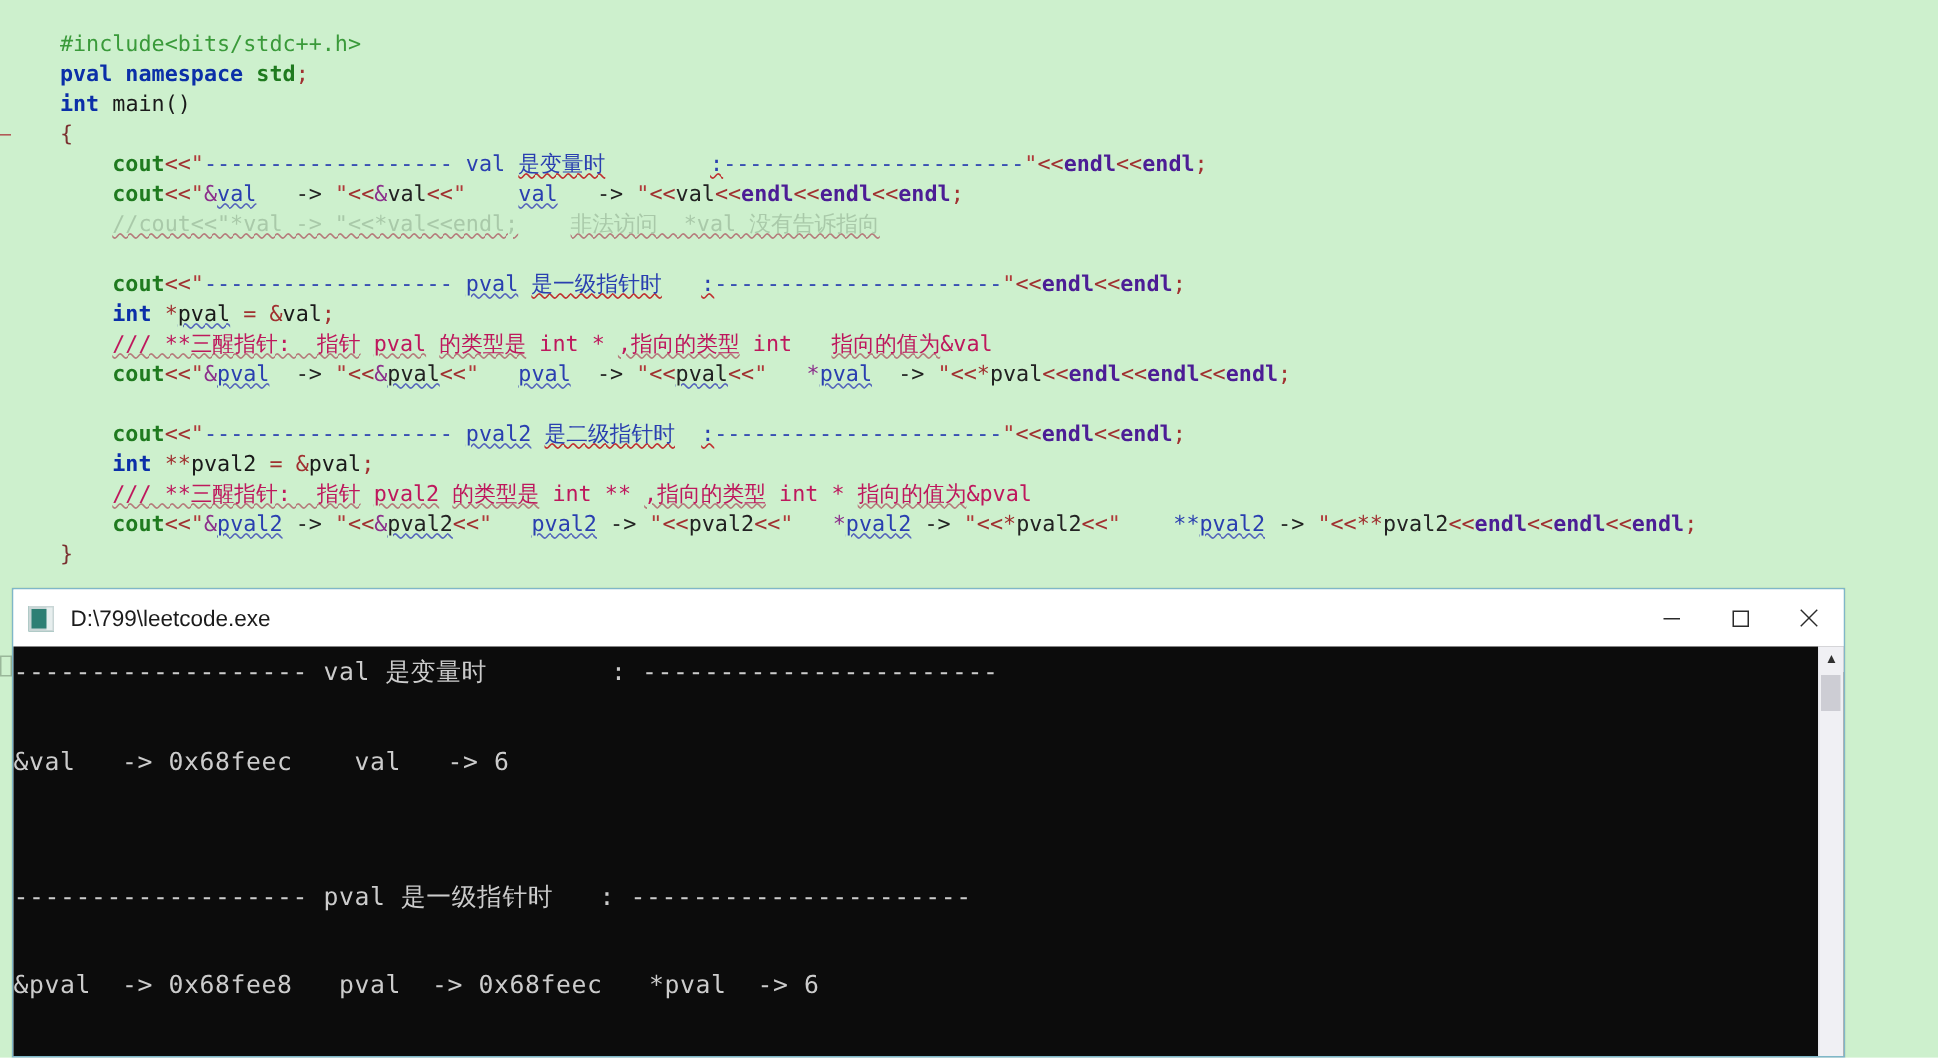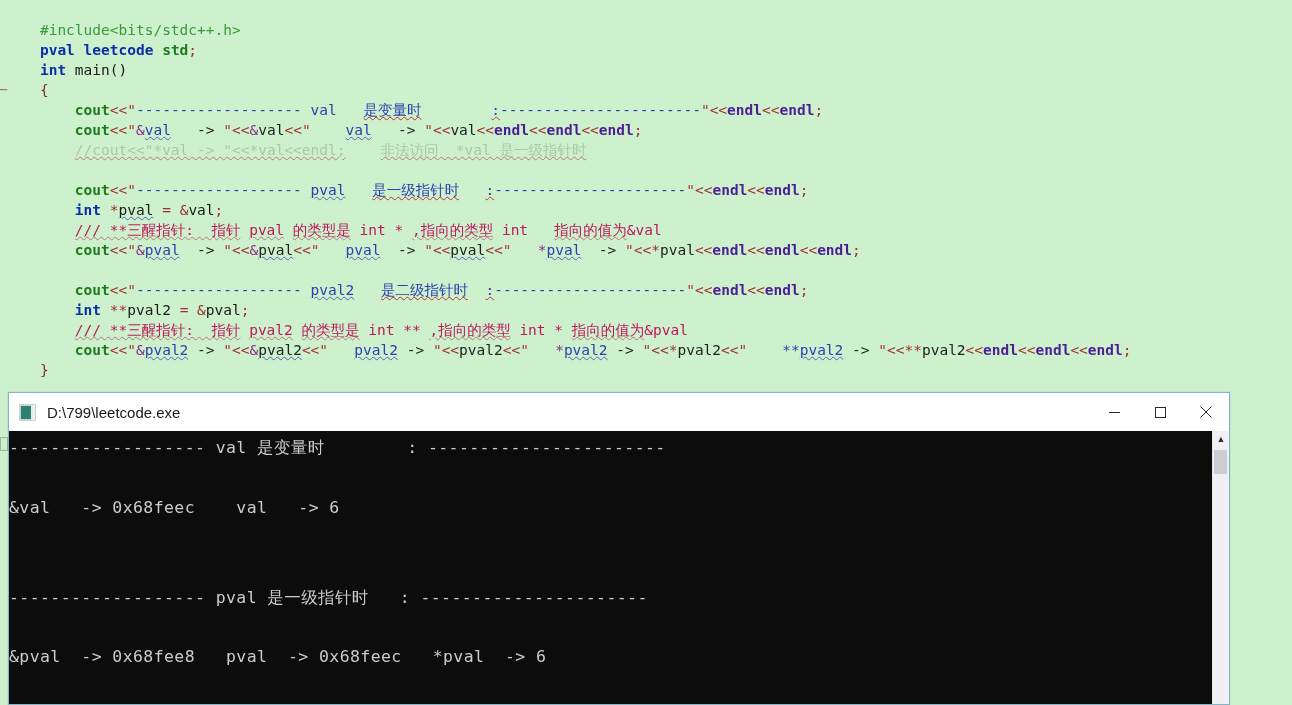--- a/index.html
+++ b/index.html
@@ -44,21 +44,21 @@
   .t-id    { color: #1a1a1a; }
   .t-std   { color: #1f7a1f; font-weight: bold; }
   .t-cout  { color: #1f7a1f; font-weight: bold; }
   .t-endl  { color: #4c1d95; font-weight: bold; }
   .t-str   { color: #b03a3a; }
   .t-strc  { color: #8b2f8b; }
   .t-num   { color: #d63384; }
   .t-op    { color: #a03030; }
   .t-punct { color: #7a3030; }
   .t-dash  { color: #2a3fb0; }
-  .t-cn    { color: #2a3fb0; margin-left: 18px; }
+  .t-cn    { color: #2a3fb0; }
   .t-plain { color: #222222; }
   .t-cmt   { color: #a9c9a9; }
   .t-cmt2  { color: #be185d; text-align: center; }
 
   
   .sq {
     text-decoration: underline;
     text-decoration-style: wavy;
     text-decoration-color: #c03030;
     text-decoration-thickness: 1px;
@@ -200,42 +200,42 @@
 </head>
 <body>
 
 <div id="editor">
 
   <div class="code-line">
     <span class="t-pre">#include&lt;bits/stdc++.h&gt;</span>
   </div>
 
   <div class="code-line">
-    <span class="t-kw">pval</span><span class="t-plain"> </span><span class="t-kw">leetcode</span><span class="t-plain"> </span><span class="t-std">std</span><span class="t-op">;</span>
+    <span class="t-kw">pval</span><span class="t-plain"> </span><span class="t-kw">namespace</span><span class="t-plain"> </span><span class="t-std">std</span><span class="t-op">;</span>
   </div>
 
   <div class="code-line">
     <span class="t-kw">int</span><span class="t-plain"> </span><span class="t-id">main()</span>
   </div>
 
   <div class="code-line">
     <span class="fold">─</span><span class="t-punct">{</span>
   </div>
 
   <div class="code-line">
     <span>    </span><span class="t-cout">cout</span><span class="t-op">&lt;&lt;</span><span class="t-str">"</span><span class="t-dash">-------------------</span><span> </span><span class="t-dash">val</span><span> </span><span class="t-cn sq">是变量时</span><span>        </span><span class="t-dash sq">:</span><span class="t-dash">-----------------------</span><span class="t-str">"</span><span class="t-op">&lt;&lt;</span><span class="t-endl">endl</span><span class="t-op">&lt;&lt;</span><span class="t-endl">endl</span><span class="t-op">;</span>
   </div>
 
 
   <div class="code-line">
     <span>    </span><span class="t-cout">cout</span><span class="t-op">&lt;&lt;</span><span class="t-str">"</span><span class="t-strc">&amp;</span><span class="t-dash sqb">val</span><span>   </span><span class="t-plain">-&gt;</span><span> </span><span class="t-str">"</span><span class="t-op">&lt;&lt;</span><span class="t-strc">&amp;</span><span class="t-plain">val</span><span class="t-op">&lt;&lt;</span><span class="t-str">"</span><span>    </span><span class="t-dash sqb">val</span><span>   </span><span class="t-plain">-&gt;</span><span> </span><span class="t-str">"</span><span class="t-op">&lt;&lt;</span><span class="t-plain">val</span><span class="t-op">&lt;&lt;</span><span class="t-endl">endl</span><span class="t-op">&lt;&lt;</span><span class="t-endl">endl</span><span class="t-op">&lt;&lt;</span><span class="t-endl">endl</span><span class="t-op">;</span>
   </div>
 
   <div class="code-line">
-    <span>    </span><span class="t-cmt sqf">//cout&lt;&lt;"*val -&gt; "&lt;&lt;*val&lt;&lt;endl;</span><span>    </span><span class="t-cmt sqf">非法访问  *val 是一级指针时</span>
+    <span>    </span><span class="t-cmt sqf">//cout&lt;&lt;"*val -&gt; "&lt;&lt;*val&lt;&lt;endl;</span><span>    </span><span class="t-cmt sqf">非法访问  *val 没有告诉指向</span>
   </div>
 
   <div class="code-line"><span>&nbsp;</span></div>
 
   <div class="code-line">
     <span>    </span><span class="t-cout">cout</span><span class="t-op">&lt;&lt;</span><span class="t-str">"</span><span class="t-dash">-------------------</span><span> </span><span class="t-dash sqb">pval</span><span> </span><span class="t-cn sq">是一级指针时</span><span>   </span><span class="t-dash sq">:</span><span class="t-dash">----------------------</span><span class="t-str">"</span><span class="t-op">&lt;&lt;</span><span class="t-endl">endl</span><span class="t-op">&lt;&lt;</span><span class="t-endl">endl</span><span class="t-op">;</span>
   </div>
 
   <div class="code-line">
     <span>    </span><span class="t-kw">int</span><span> </span><span class="t-op">*</span><span class="t-id sqb">pval</span><span> </span><span class="t-op">=</span><span> </span><span class="t-op">&amp;</span><span class="t-id">val</span><span class="t-op">;</span>

